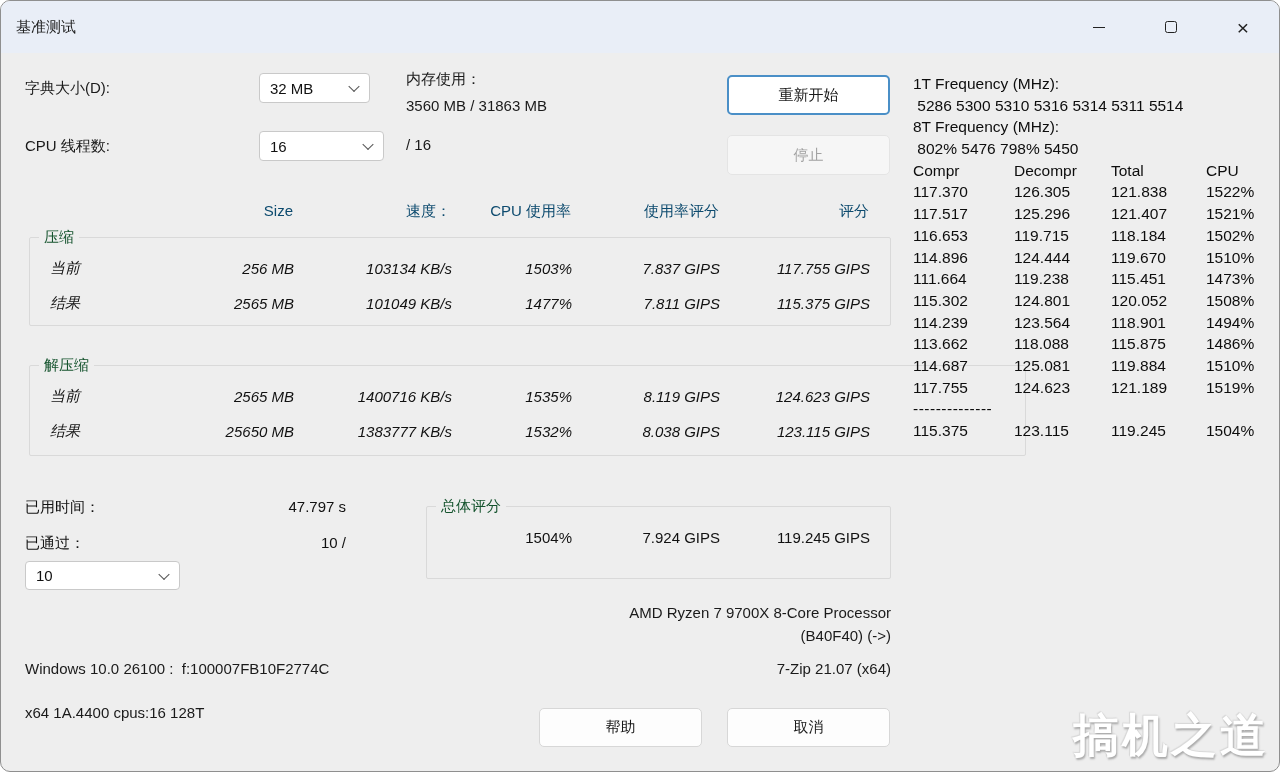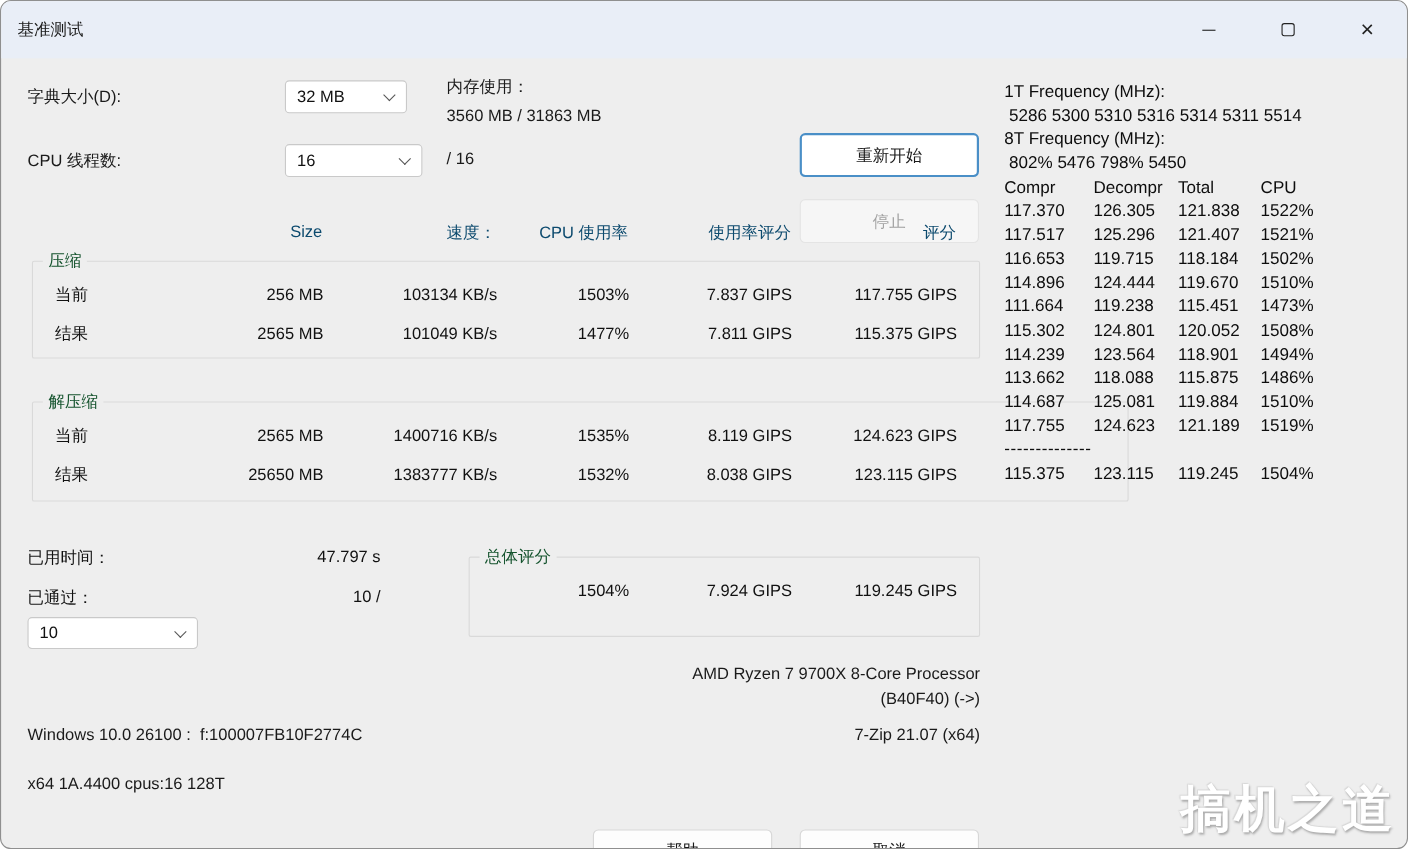--- a/index.html
+++ b/index.html
@@ -18,39 +18,39 @@
   .ic-close { font-size:21px; line-height:1; color:#222; font-weight:400; }
   
   .abs { position:absolute; }
   .lbl { font-size:15px; color:#1a1a1a; white-space:pre; }
   .combo { position:absolute; background:#fff; border:1px solid #c9c9c9; border-radius:4px;
            display:flex; align-items:center; padding:0 10px; font-size:15px; }
   .combo .chev { position:absolute; right:11px; top:50%; width:8px; height:8px;
                  border-right:1.6px solid #555; border-bottom:1.6px solid #555;
                  transform:translateY(-70%) rotate(45deg); }
   .btn { position:absolute; display:flex; align-items:center; justify-content:center;
-         font-size:15px; border-radius:5px; background:#fdfdfd; border:1px solid #d7d7d7; color:#1a1a1a;margin-top:46px; }
+         font-size:15px; border-radius:5px; background:#fdfdfd; border:1px solid #d7d7d7; color:#1a1a1a; }
   .btn.primary { background:#fff; border:2px solid #4a8fc7; }
   .btn.disabled { background:#f6f6f6; border:1px solid #e4e4e4; color:#a2a2a2; }
   
   .bench-head, .trow { display:grid; grid-template-columns:130px 134px 158px 120px 148px 150px;
                        font-size:15px; }
   .bench-head span, .trow span { text-align:right; white-space:pre; }
   .bench-head { position:absolute; left:28px; top:201px; width:862px; color:#0c4a6e; }
   .trow .rlabel { text-align:left; padding-left:20px; }
   .groupbox { position:absolute; border:1px solid #d9d9d9; border-radius:2px; background:#eeeeee; }
   .groupbox .gtitle { position:absolute; top:-10px; left:9px; background:#eeeeee;
                       padding:0 5px; font-size:15px; color:#14532d; }
   .gb-rows { padding-top:13px; }
-  .gb-rows .trow { height:35px; align-items:center; }
+  .gb-rows .trow { height:35px; align-items:center;font-style:italic; }
   
   .rpanel { position:absolute; left:912px; top:72px; width:360px; font-size:15.5px;
             line-height:21.7px; color:#0d0d0d; }
   .rp-line { white-space:pre; height:21.7px; }
-  .rp-row { display:grid; grid-template-columns:81px 77px 75px auto; height:21.7px; }
+  .rp-row { display:grid; grid-template-columns:81px 77px 75px auto; height:21.7px;gap:20px; }
   .rp-row span { white-space:pre; }
   .rp-sep { height:21.7px; letter-spacing:0.5px; }
   
   .kv { position:absolute; left:24px; width:321px; display:flex; justify-content:space-between;
         font-size:15px; }
   .totalbox-vals { display:grid; grid-template-columns:145px 148px 150px; padding-top:22px; font-size:15px; }
   .totalbox-vals span { text-align:right; }
   .r-align { text-align:right; }
   .watermark { position:absolute; right:10px; bottom:4px; font-size:46px; font-weight:bold;
                letter-spacing:3px; color:#ffffff;

